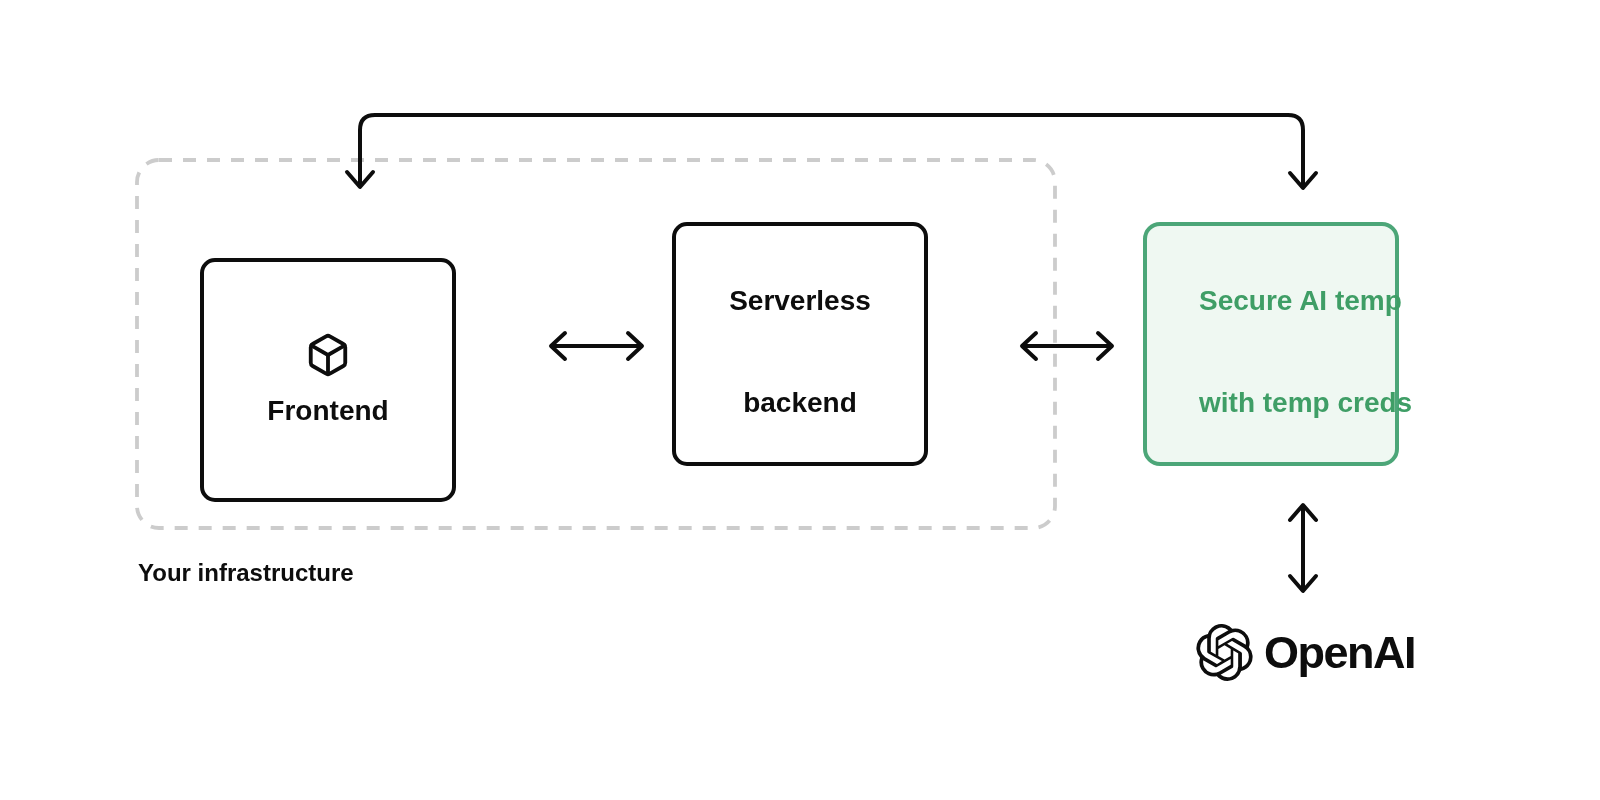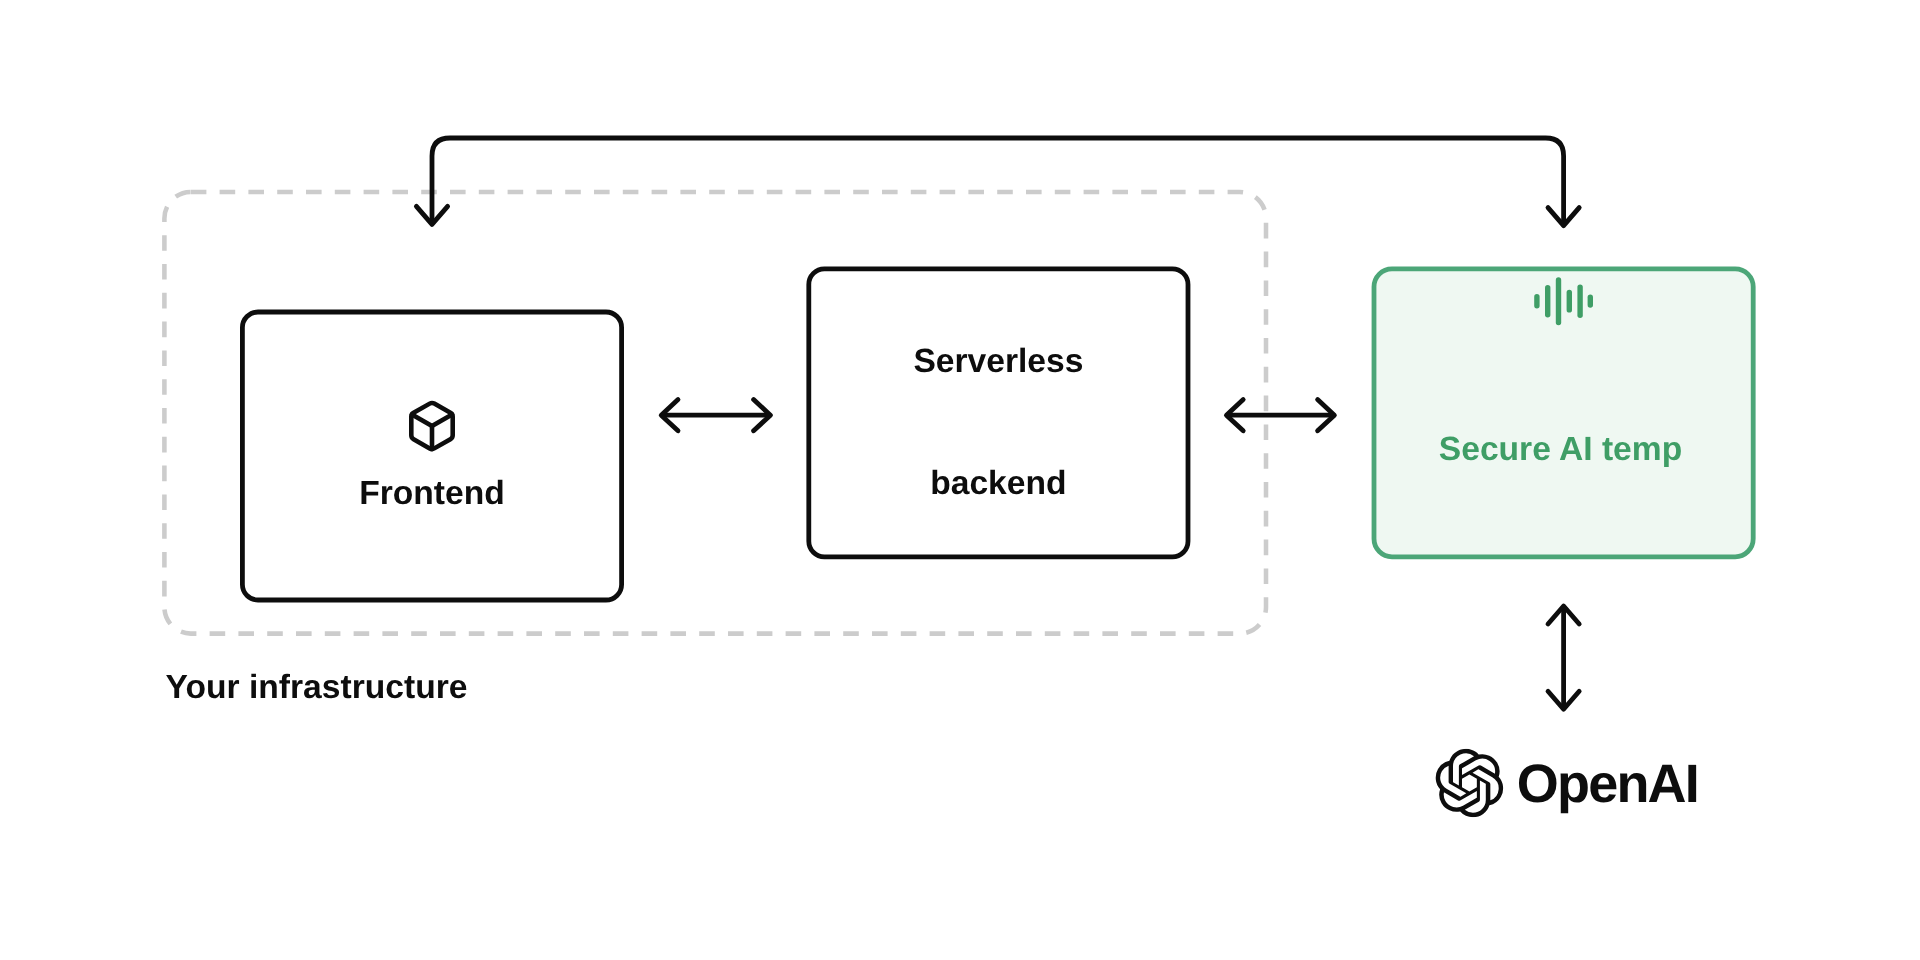--- a/index.html
+++ b/index.html
@@ -12,41 +12,41 @@
   }
   html,body{margin:0;padding:0;background:var(--bg);}
   .canvas{
     position:relative;width:1600px;height:800px;background:var(--bg);
     font-family:"Liberation Sans",sans-serif;overflow:hidden;
   }
   .overlay{position:absolute;left:0;top:0;width:1600px;height:800px;}
   .stroke-black{stroke:var(--line-black);stroke-width:4;fill:none;stroke-linecap:round;stroke-linejoin:round;}
   .stroke-dash{stroke:var(--dash-gray);stroke-width:3.8;fill:none;stroke-dasharray:13 11;stroke-linecap:butt;}
   .node{
-    position:absolute;top:222px;width:320px;height:244px;box-sizing:border-box;
+    position:absolute;top:222px;width:256px;height:244px;box-sizing:border-box;
     border:4px solid var(--line-black);border-radius:15px;background:#fff;
     display:flex;flex-direction:column;align-items:center;justify-content:center;
   }
   .node-label{
     font-size:28px;font-weight:bold;line-height:34px;color:var(--line-black);
     text-align:center;margin-top:16px;white-space:pre;
   }
   .node-label span{display:block;}
   .node-frontend{left:200px;margin-top:36px;}
   .node-backend{left:672px;}
   .node-proxy{
     left:1143px;border-color:var(--green-border);background:var(--green-fill);border-radius:17px;
   }
   .node-proxy .node-label{
     color:var(--green-text);text-align:left;align-self:flex-start;margin-left:52px;
   }
   .icon{display:block;color:var(--line-black);}
   .icon-green{color:var(--green-text);}
   .infra-label{
-    position:absolute;left:138px;top:556px;font-size:28px;font-weight:bold;
+    position:absolute;left:138px;top:556px;font-size:24px;font-weight:bold;
     color:var(--line-black);line-height:34px;
   }
   .openai-group{
     position:absolute;left:1196px;top:624px;display:flex;align-items:center;gap:11px;
   }
   .openai-mark{display:block;}
   .openai-wordmark{
     font-size:45px;font-weight:bold;color:var(--line-black);letter-spacing:-1.5px;line-height:57px;
   }
 </style>
@@ -107,20 +107,21 @@
     <svg class="icon icon-green" width="50" height="44" viewBox="0 0 50 44" fill="currentColor">
       <rect x="0.5" y="16" width="4.5" height="12" rx="2.25"></rect>
       <rect x="9.5" y="8.5" width="4.5" height="27" rx="2.25"></rect>
       <rect x="18.5" y="2" width="4.5" height="40" rx="2.25"></rect>
       <rect x="27.5" y="12.5" width="4.5" height="19" rx="2.25"></rect>
       <rect x="36.5" y="8" width="4.5" height="28" rx="2.25"></rect>
       <rect x="45" y="16.5" width="4.5" height="11" rx="2.25"></rect>
     </svg>
     <div class="node-label">
       <span>Secure AI temp</span>
+      <span>with temp creds</span>
     </div>
   </div>
 
   <div class="infra-label">Your infrastructure</div>
 
   <div class="openai-group">
     <svg class="openai-mark" width="57" height="57" viewBox="0 0 24 24" fill="#0d0d0d">
       <path d="M22.2819 9.8211a5.9847 5.9847 0 0 0-.5157-4.9108 6.0462 6.0462 0 0 0-6.5098-2.9A6.0651 6.0651 0 0 0 4.9807 4.1818a5.9847 5.9847 0 0 0-3.9977 2.9 6.0462 6.0462 0 0 0 .7427 7.0966 5.98 5.98 0 0 0 .511 4.9107 6.051 6.051 0 0 0 6.5146 2.9001A5.9847 5.9847 0 0 0 13.2599 24a6.0557 6.0557 0 0 0 5.7718-4.2058 5.9894 5.9894 0 0 0 3.9977-2.9001 6.0557 6.0557 0 0 0-.7475-7.073zM13.2599 22.4301a4.4755 4.4755 0 0 1-2.8764-1.0408l.1419-.0804 4.7783-2.7582a.7948.7948 0 0 0 .3927-.6813v-6.7369l2.02 1.1686a.071.071 0 0 1 .038.0615v5.5826a4.504 4.504 0 0 1-4.4945 4.4849zm-9.6607-4.1254a4.4708 4.4708 0 0 1-.5346-3.0137l.142.0852 4.783 2.7582a.7712.7712 0 0 0 .7806 0l5.8428-3.3685v2.3324a.0804.0804 0 0 1-.0332.0615L9.74 19.9502a4.4992 4.4992 0 0 1-6.1408-1.6455zM2.3408 7.8956a4.485 4.485 0 0 1 2.3655-1.9728V11.6a.7664.7664 0 0 0 .3879.6765l5.8144 3.3543-2.0201 1.1685a.0757.0757 0 0 1-.071 0l-4.8303-2.7865A4.504 4.504 0 0 1 2.3408 7.8956zm16.5963 3.8558L13.1038 8.364 15.1192 7.2a.0757.0757 0 0 1 .071 0l4.8303 2.7913a4.4944 4.4944 0 0 1-.6765 8.1042v-5.6772a.79.79 0 0 0-.3879-.6669zm2.0107-3.0231l-.142-.0852-4.7735-2.7818a.7759.7759 0 0 0-.7854 0L9.409 9.2297V6.8974a.0662.0662 0 0 1 .0284-.0615l4.8303-2.7866a4.4992 4.4992 0 0 1 6.6802 4.66zM8.3065 12.863l-2.02-1.1638a.0804.0804 0 0 1-.038-.0567V6.0742a4.4992 4.4992 0 0 1 7.3757-3.4537l-.142.0805L8.704 5.459a.7948.7948 0 0 0-.3927.6813zm1.0976-2.3654l2.602-1.4998 2.6069 1.4998v2.9994l-2.5974 1.4997-2.6067-1.4997z"></path>
     </svg>
     <span class="openai-wordmark">OpenAI</span>

